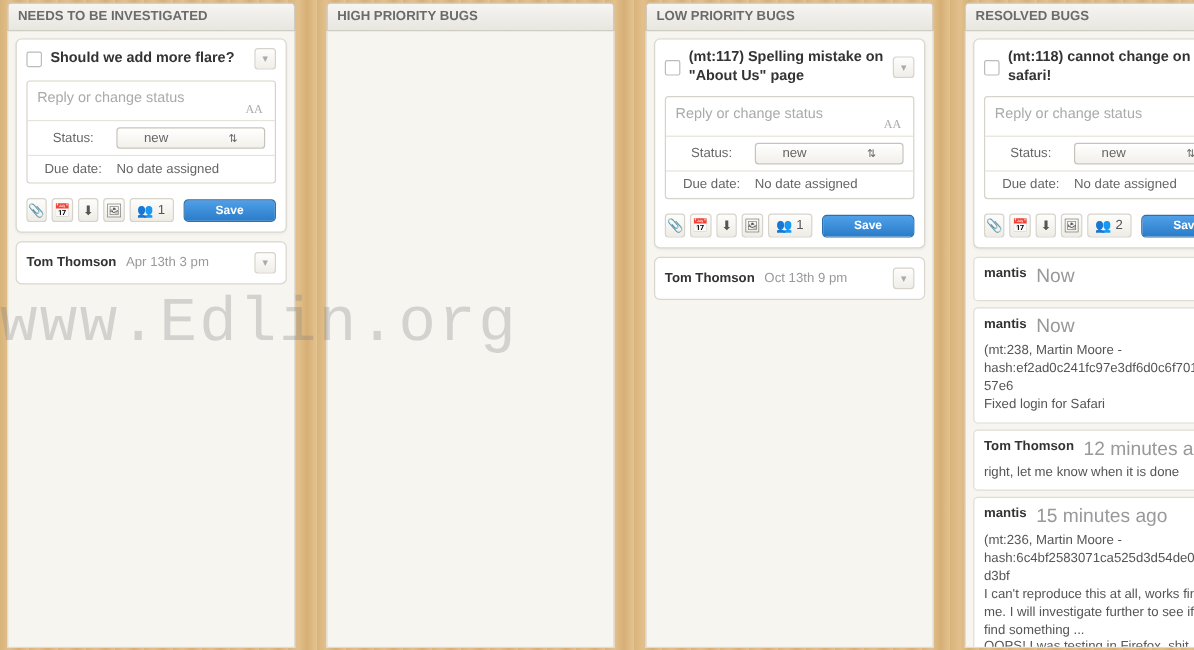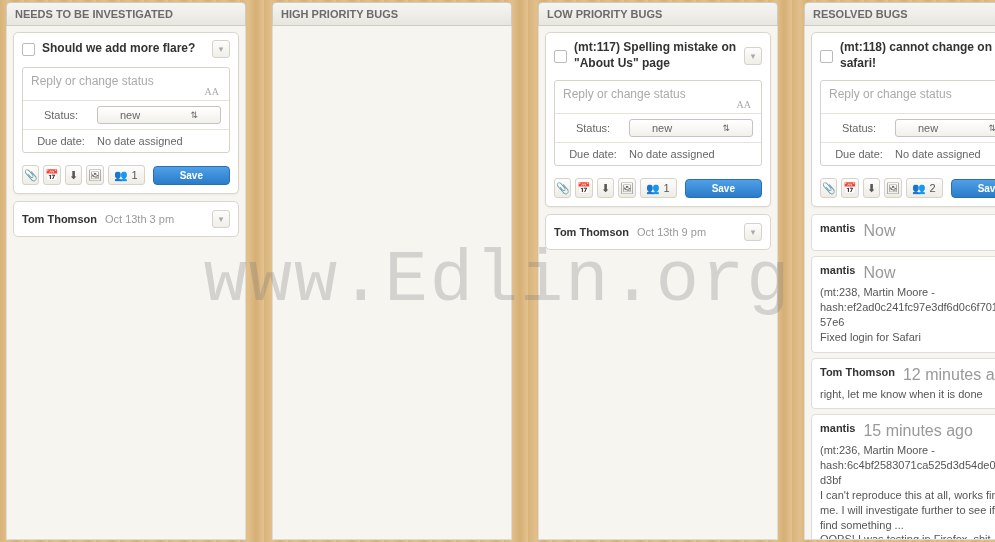--- a/index.html
+++ b/index.html
@@ -158,23 +158,23 @@
     position: relative;
   }
   .comment .chead { display: flex; gap: 8px; align-items: flex-start; margin-bottom: 3px; }
   .comment .cauthor { font-weight: bold; color: #333; }
   .comment .ctime { color: #999; font-size: 16px; }
   .comment .cbody { color: #555; line-height: 1.35; word-wrap: break-word; overflow: hidden; }
   .comment .corner { position: absolute; top: 5px; right: 5px; }
   .watermark {
     position: absolute;
     top: 240px; left: 0; right: 0;
-    text-align: center;
+    text-align: left;
     font-family: "Courier New", monospace;
-    font-size: 72px;
+    font-size: 52px;
     color: rgba(120,120,120,0.28);
     letter-spacing: 2px;
     pointer-events: none;
     z-index: 50;
   }
 </style>
 </head>
 <body>
 
 <div class="watermark">www.Edlin.org</div>
@@ -214,21 +214,21 @@
           <div class="people-btn">
               <span>👥</span>
               <span>1</span>
             </div>
           <div class="spacer"></div>
           <div class="save-btn">Save</div>
         </div>
       </div>
       <div class="meta-card">
         <span class="author">Tom Thomson</span>
-        <span class="time">Oct 13th 3 pm</span>
+        <span class="time">Apr 13th 3 pm</span>
         <div class="spacer"></div>
         <div class="corner-btn">▾</div>
       </div>
     </div>
   </div>
 
   <div class="column">
     <div class="col-header">HIGH PRIORITY BUGS</div>
     <div class="col-body"></div>
   </div>

